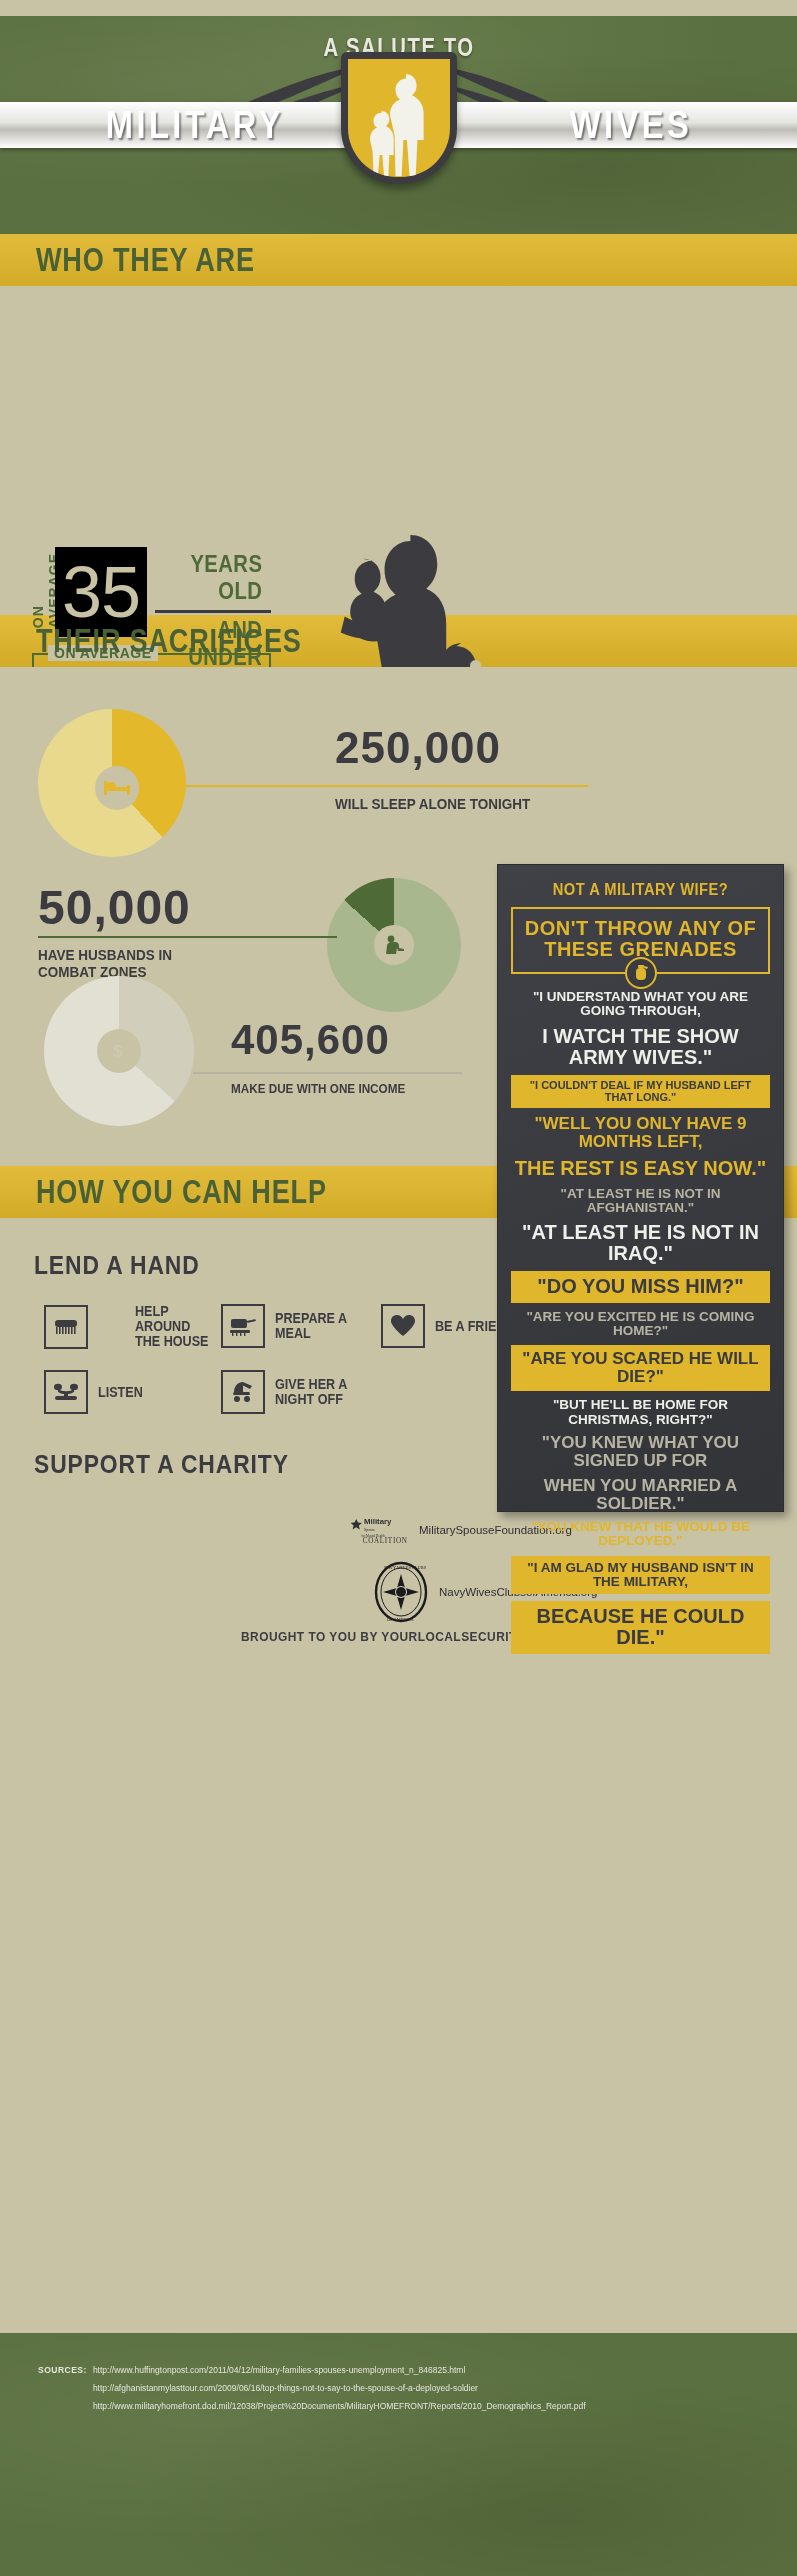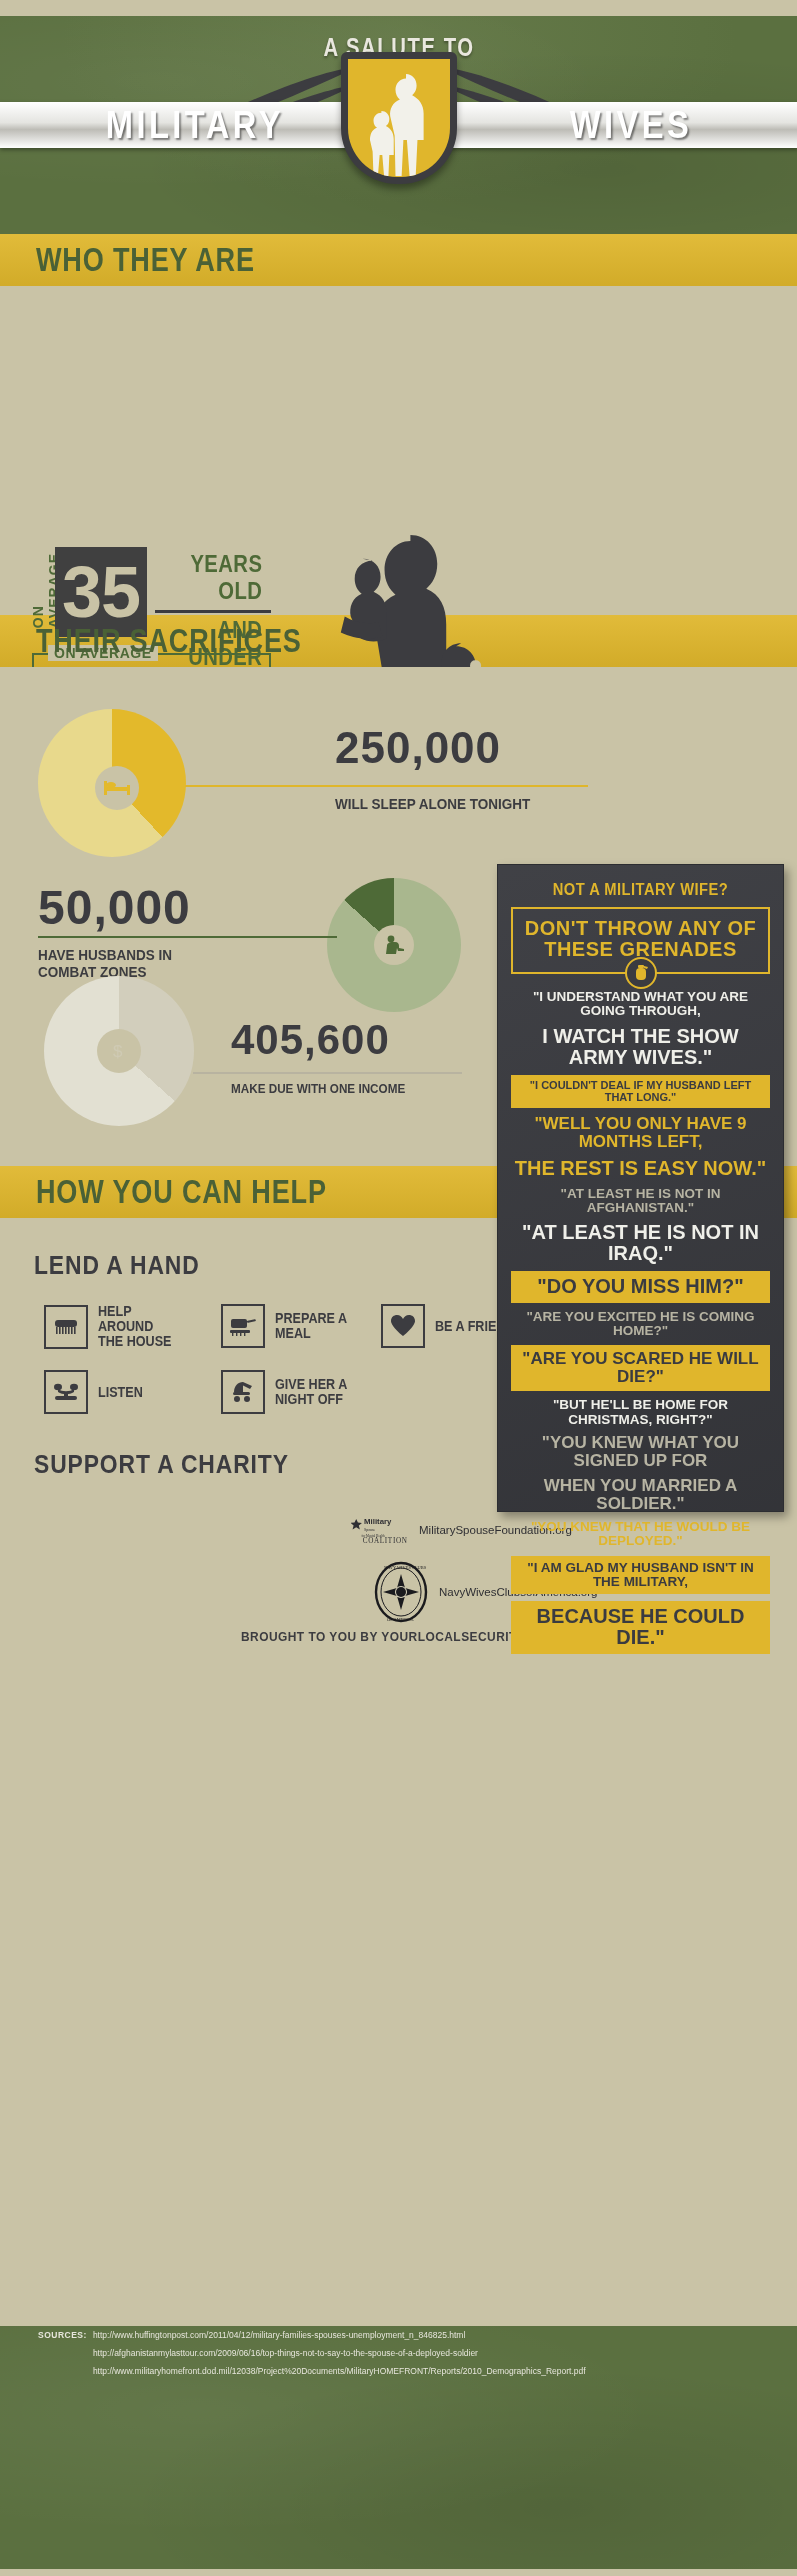--- a/index.html
+++ b/index.html
@@ -94,22 +94,22 @@
 
   
   #who { height: 329px; }
   .onavg-vert {
     position: absolute; left: 30px; top: 267px;
     writing-mode: vertical-rl; transform: rotate(180deg);
     color: #4e6a37; font-size: 14px; font-weight: bold; letter-spacing: 1px;
   }
   .box35 {
     position: absolute; left: 55px; top: 261px;
-    width: 92px; height: 90px; background: #404040;
-    color: #c9c3a6; font-size: 72px; font-weight: bold;
+    width: 92px; height: 90px; background: #000000;
+    color: #c9c3a6; font-size: 72px; font-weight: normal;
     display:flex; align-items:center; justify-content:center;
     letter-spacing: -1px;
     text-align: center;
   }
   .yrs {
     position: absolute; left: 155px; top: 265px; width: 122px;
     color: #4e6a37; font-weight: bold; text-align: right;
   }
   .yrs .l1 { font-size: 23px; transform: scaleX(.88); transform-origin:left; letter-spacing:0.5px;}
   .yrs .rule { height: 3px; background: #3c3c40; margin: 5px 0 4px 0; width: 116px;}
@@ -238,25 +238,26 @@
   .charity .cname { margin-left:8px; color:#2f2f33; font-size:11.5px; }
 
   .brought {
     position:absolute; left:0; width:798px; text-align:center;
     color:#3c3c40; font-size:13px; font-weight:bold; letter-spacing:0.5px;
     transform: scaleX(.92);
   }
 
   
   #footer {
-    position:absolute; left:0; bottom:7px; width:798px; height:243px;
+    position:absolute; left:0; bottom:0; width:798px; height:243px;
     background:#5b7040;
     background-image:
       radial-gradient(ellipse at 25% 35%, rgba(255,255,255,.05) 0%, transparent 55%),
       radial-gradient(ellipse at 70% 75%, rgba(0,0,0,.10) 0%, transparent 55%);
+    padding-top: 28px;
   }
   #footer .srow { display:flex; color:#e7e6dc; font-size:8.5px; padding-left: 38px; line-height: 18px; }
   #footer .slabel { font-weight:bold; letter-spacing:0.5px; margin-right:6px; }
   #footer .slinks div { white-space:nowrap; }
 </style>
 </head>
 <body>
 
 <div id="page">
 
@@ -454,21 +455,21 @@
   </div>
 
   <div class="banner">
     <h2>HOW YOU CAN HELP</h2>
   </div>
 
   <div class="khaki" id="help">
 
     <div class="sub-h" style="left:34px; top:32px;">LEND A HAND</div>
 
-    <div class="helpcard" style="left:44px; top:86px;">
+    <div class="helpcard" style="left:44px; top:86px;gap:37px;">
       <div class="sq">
         <svg width="26" height="20" viewBox="0 0 26 20" fill="#3c3c40">
           <rect x="2" y="3" width="22" height="7" rx="3"></rect>
           <g>
             <rect x="3" y="10" width="1.6" height="7"></rect>
               <rect x="6" y="10" width="1.6" height="7"></rect>
             <rect x="9" y="10" width="1.6" height="7"></rect>
               <rect x="12" y="10" width="1.6" height="7"></rect>
             <rect x="15" y="10" width="1.6" height="7"></rect>
               <rect x="18" y="10" width="1.6" height="7"></rect>

